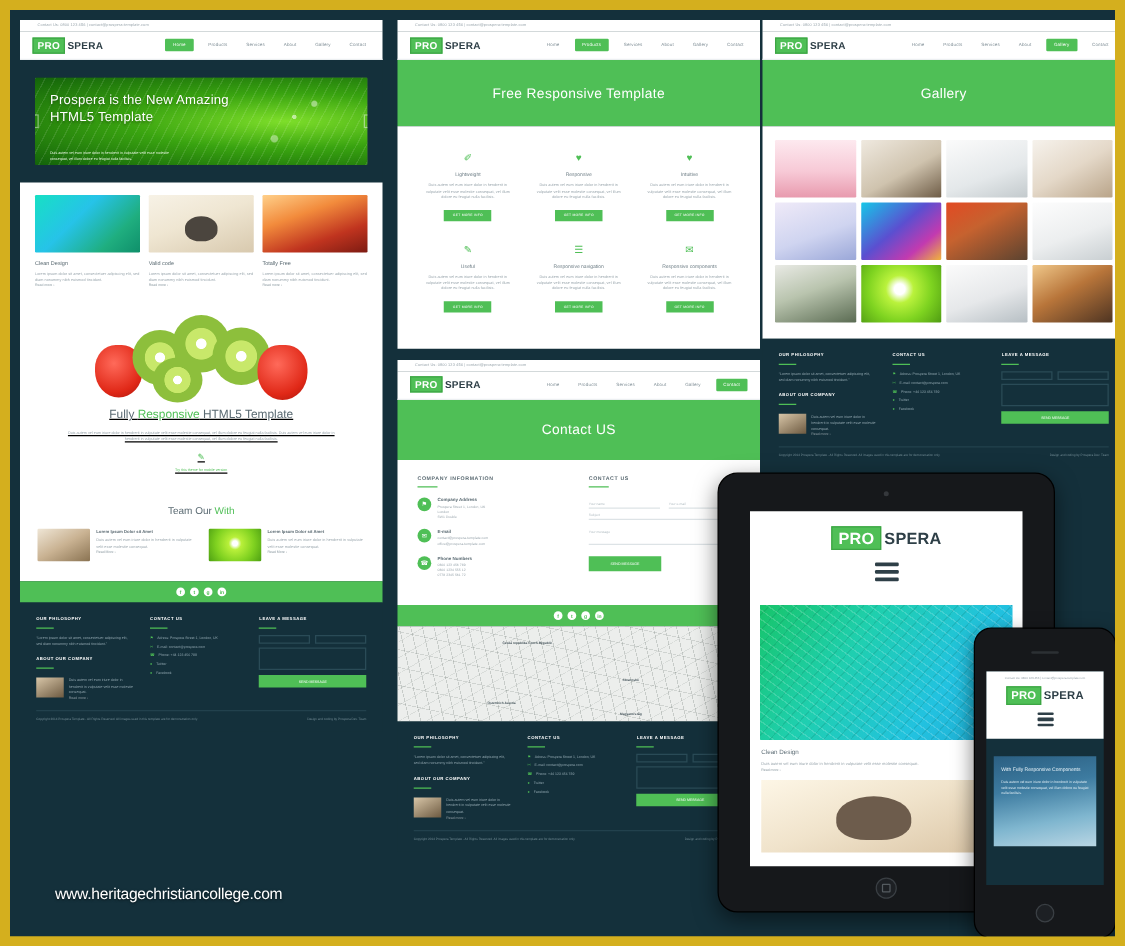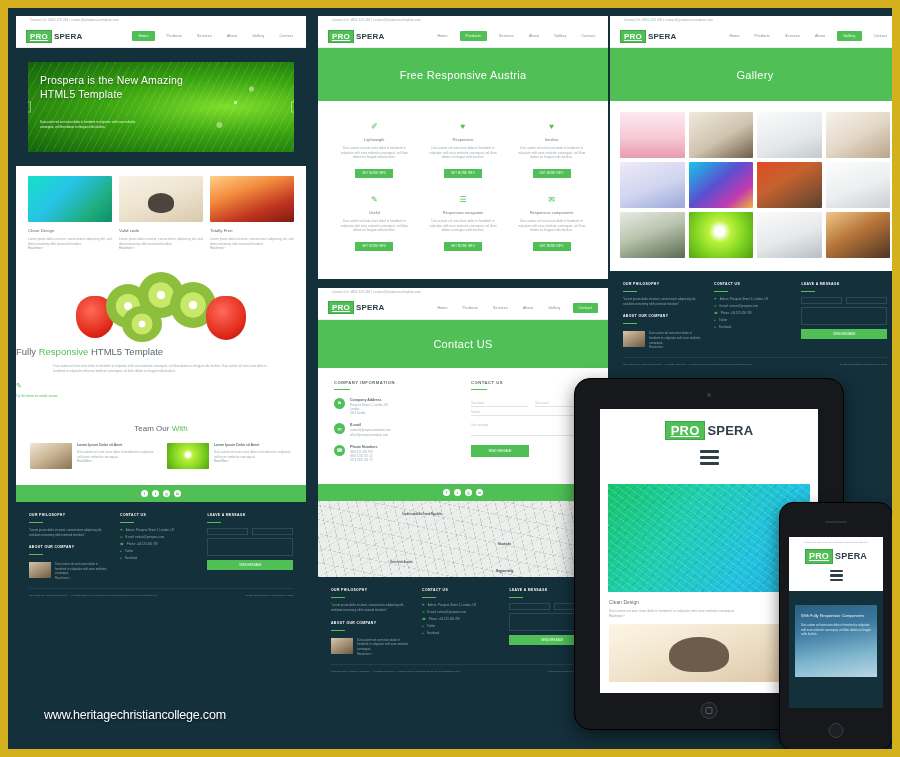--- a/index.html
+++ b/index.html
@@ -22,21 +22,20 @@
     letter-spacing:.1px; white-space:nowrap;
   }
   .navbar {
     background:#fff; height:23px; display:flex; align-items:center;
     justify-content:space-between; padding:0 10px; border-bottom:1px solid #eceff1;
   }
   .logo { display:flex; align-items:center; font-weight:bold; letter-spacing:.2px; }
   .logo .pro {
     background:#4fbf56; color:#fff; padding:1px 3px; font-size:8px; line-height:9px;
     border:1px solid #3da544;
-    text-decoration:underline;
   }
   .logo .spera { color:#2e3f47; font-size:8px; margin-left:2px; line-height:9px; }
   .nav { display:flex; align-items:center; gap:9px; }
   .nav a {
     font-size:3.6px; color:#7b8a92; text-decoration:none; white-space:nowrap;
     padding:2px 3px; border-radius:1px; letter-spacing:.15px;
   }
   .nav a.active { background:#4fbf56; color:#fff; padding:3px 6px; }
 
   .pagehead {
@@ -45,21 +44,21 @@
   }
 
   .lorem { color:#9aa6ad; font-size:3px; line-height:1.55; letter-spacing:.05px; }
   .readmore { color:#8d9ba2; font-size:2.8px; }
   .h-green { color:#4fbf56; }
 
   
   #col1 { left:8px; top:8px; width:290px; }
   .hero-wrap { background:#14303b; padding:14px 12px; }
   .hero {
-    height:90px; position:relative; overflow:hidden; border-radius:1px;
+    height:70px; position:relative; overflow:hidden; border-radius:1px;
     background:
       radial-gradient(circle at 78% 45%, rgba(255,255,255,.55) 0 1.5px, transparent 2px),
       radial-gradient(circle at 84% 30%, rgba(255,255,255,.45) 0 2px, transparent 3px),
       radial-gradient(circle at 72% 70%, rgba(255,255,255,.4) 0 2.5px, transparent 3.5px),
       radial-gradient(ellipse at 75% 50%, #7ede2a 0%, #39a310 45%, #13620a 100%),
       linear-gradient(120deg,#0c4f11 0%, #2e9418 60%, #8fe53a 100%);
   }
   .hero .leafveins {
     position:absolute; inset:0;
     background:repeating-linear-gradient(118deg, rgba(255,255,255,.10) 0 1px, transparent 1px 7px);
@@ -89,21 +88,21 @@
   .t-chair { background:linear-gradient(160deg,#f7f2e6 0%,#efe6d2 45%,#d8c9ae 100%); position:relative; overflow:hidden; }
   .t-chair:after{content:"";position:absolute;left:34%;top:38%;width:32%;height:42%;border-radius:50% 50% 45% 45%;background:#4b453e;}
   .t-forest { background:linear-gradient(160deg,#ffd08a 0%,#f28b3c 35%,#c0341f 70%,#7d1b12 100%); }
 
   .green-sec {
     background:#4fbf56; color:#fff; text-align:center; padding:14px 28px 18px;
   }
   .green-sec h2 { font-size:9px; font-weight:300; letter-spacing:.3px; }
   .green-sec p { font-size:3px; line-height:1.6; margin-top:6px; color:#eafbe8; }
 
-  .fruit-sec { background:#fff; padding:4px 0 14px; }
+  .fruit-sec { background:#fff; text-align:center; padding:4px 0 14px;text-decoration:underline; }
   .fruit {
     height:74px; margin:0 auto; width:190px; position:relative;
   }
   .fruit .kiwi, .fruit .straw { position:absolute; border-radius:50%; }
   .fruit .kiwi { background:radial-gradient(circle,#fff 0 12%, #c8e86a 14% 38%, #8dbf3c 40% 88%, #6d9a2c 90%); }
   .fruit .straw { background:radial-gradient(circle at 40% 35%,#ff6a5a 0%,#e02817 65%,#a5140b 100%); border-radius:48% 48% 55% 55%; }
   .fruit-sec h2 { font-size:9.5px; font-weight:300; color:#5a6a72; margin-top:4px; }
   .fruit-sec .sub { font-size:3px; color:#9aa6ad; line-height:1.6; width:215px; margin:7px auto 0; }
   .pencil { color:#4fbf56; font-size:7px; margin-top:8px; }
   .greenlink { color:#4fbf56; font-size:2.9px; margin-top:4px; display:block; }
@@ -443,21 +442,21 @@
       </div>
       <div class="nav">
         <a>Home</a>
         <a class="active">Products</a>
         <a>Services</a>
         <a>About</a>
         <a>Gallery</a>
         <a>Contact</a>
       </div>
     </div>
-    <div class="pagehead" style="height:53px">Free Responsive Austria</div>
+    <div class="pagehead" style="height:53px">Free Responsive Template</div>
 
     <div class="feat-sec">
       <div class="feat-grid">
         <div class="feat">
           <div class="ic">✐</div>
           <h4>Lightweight</h4>
           <div class="lorem">Duis autem vel eum iriure dolor in hendrerit in vulputate velit esse molestie consequat, vel illum dolore eu feugiat nulla facilisis.</div>
           <span class="btn">GET MORE INFO</span>
         </div>
         <div class="feat">

